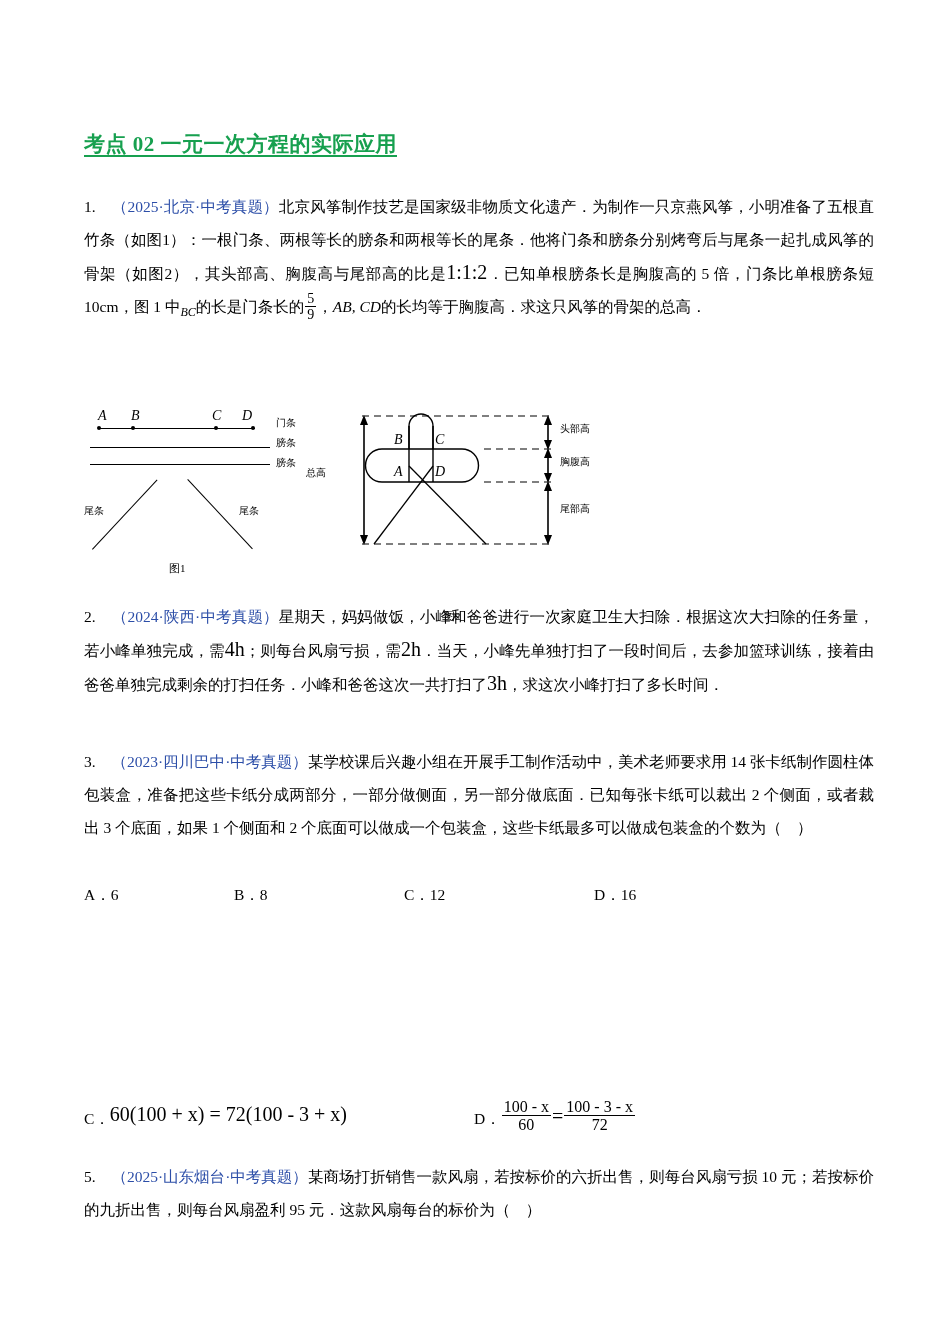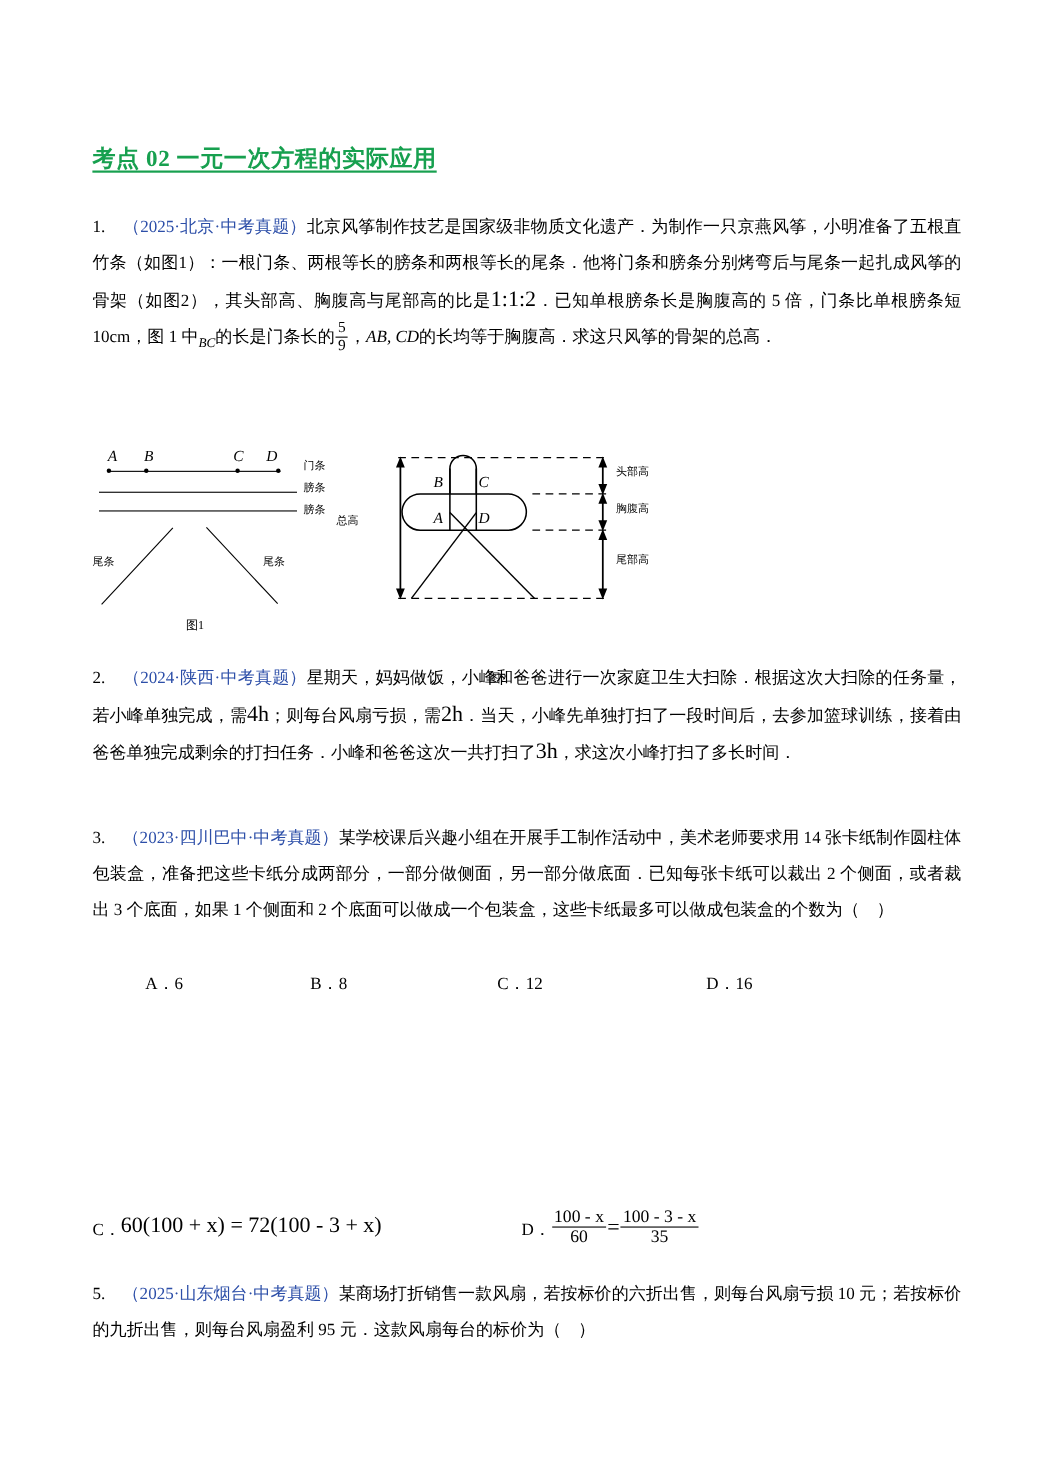--- a/index.html
+++ b/index.html
@@ -239,31 +239,31 @@
     <span style="display:inline-block;width:8px"></span>
     <span class="src">（2024·陕西·中考真题）</span><span>星期天，妈妈做饭，小峰和爸爸进行一次家庭卫生大扫除．根据这次大扫除的任务量，若小峰单独完成，需</span><span class="mathsm">4h</span><span>；则每台风扇亏损，需</span><span class="mathsm">2h</span><span>．当天，小峰先单独打扫了一段时间后，去参加篮球训练，接着由爸爸单独完成剩余的打扫任务．小峰和爸爸这次一共打扫了</span><span class="mathsm">3h</span><span>，求这次小峰打扫了多长时间．</span>
   </div>
 
   <div class="qblock" style="top:745px;">
     <span class="num">3.</span>
     <span style="display:inline-block;width:8px"></span>
     <span class="src">（2023·四川巴中·中考真题）</span><span>某学校课后兴趣小组在开展手工制作活动中，美术老师要求用 14 张卡纸制作圆柱体包装盒，准备把这些卡纸分成两部分，一部分做侧面，另一部分做底面．已知每张卡纸可以裁出 2 个侧面，或者裁出 3 个底面，如果 1 个侧面和 2 个底面可以做成一个包装盒，这些卡纸最多可以做成包装盒的个数为（　）</span>
   </div>
 
-  <div class="opts" style="top:880px;margin-left:48px;">
+  <div class="opts" style="top:880px;">
     <span class="opt-simple" style="width:150px"><span>A．</span><span class="num">6</span></span><span class="opt-simple" style="width:170px"><span>B．</span><span class="num">8</span></span><span class="opt-simple" style="width:190px"><span>C．</span><span class="num">12</span></span><span class="opt-simple"><span>D．</span><span class="num">16</span></span>
   </div>
 
 
 
   <div class="opts" style="top:1098px;">
     <span style="display:inline-block;width:390px;">
       <span style="display:inline-block;vertical-align:-3px;">C．</span><span class="mathsm" style="font-style:normal;">60(100 + x) = 72(100 - 3 + x)</span>
     </span><span style="display:inline-block;">
-      <span style="display:inline-block;vertical-align:-3px;">D．</span><span class="frac big"><span class="nu">100 - x</span><span class="de">60</span></span><span class="mathsm" style="vertical-align:-2px;">=</span><span class="frac big"><span class="nu">100 - 3 - x</span><span class="de">35</span></span>
+      <span style="display:inline-block;vertical-align:-3px;">D．</span><span class="frac big"><span class="nu">100 - x</span><span class="de">60</span></span><span class="mathsm" style="vertical-align:-2px;">=</span><span class="frac big"><span class="nu">100 - 3 - x</span><span class="de">72</span></span>
     </span>
   </div>
 
   <div class="qblock" style="top:1160px;">
     <span class="num">5.</span>
     <span style="display:inline-block;width:8px"></span>
     <span class="src">（2025·山东烟台·中考真题）</span><span>某商场打折销售一款风扇，若按标价的六折出售，则每台风扇亏损 10 元；若按标价的九折出售，则每台风扇盈利 95 元．这款风扇每台的标价为（　）</span>
   </div>
 
 </div>

